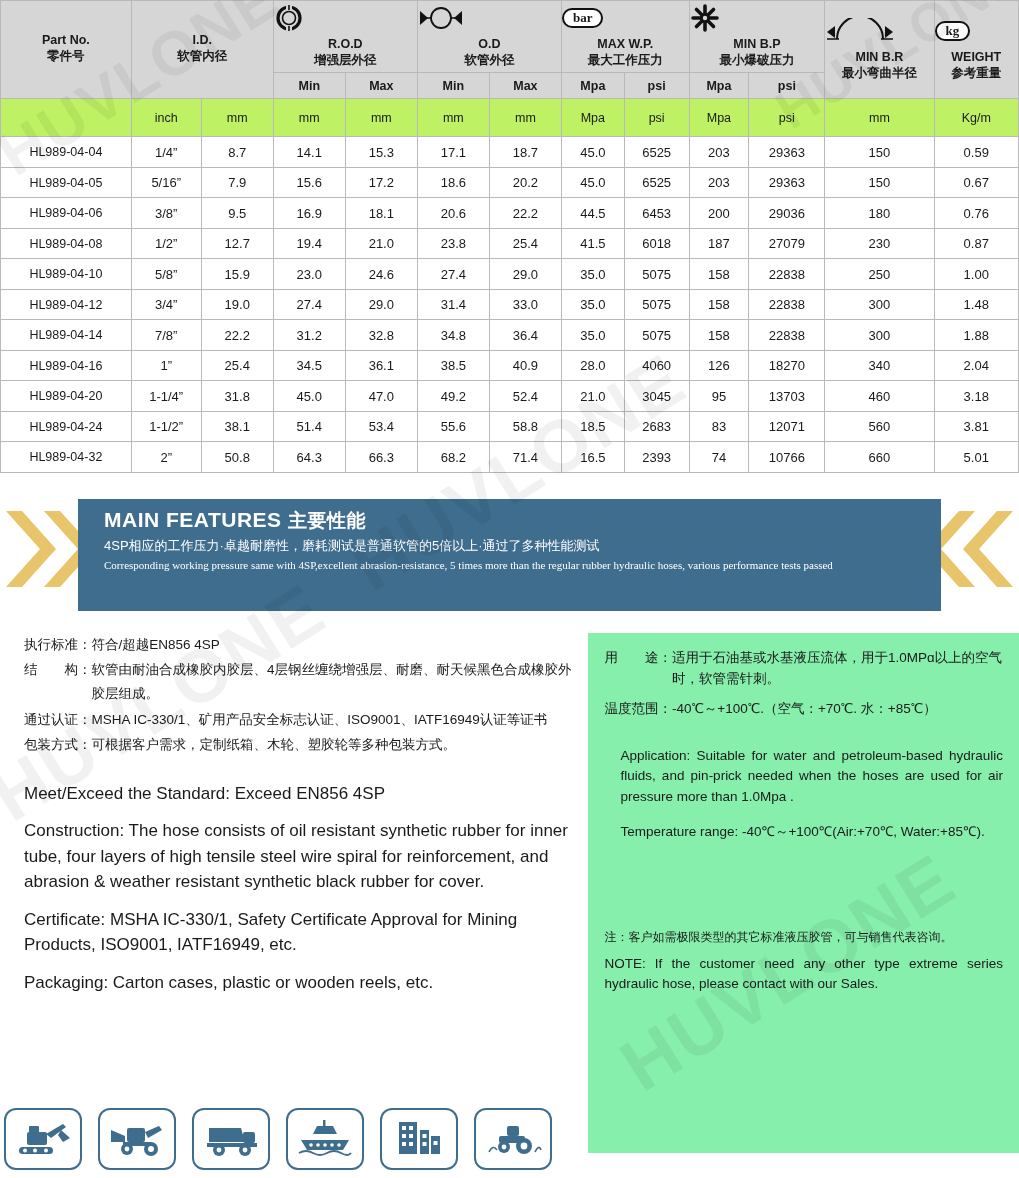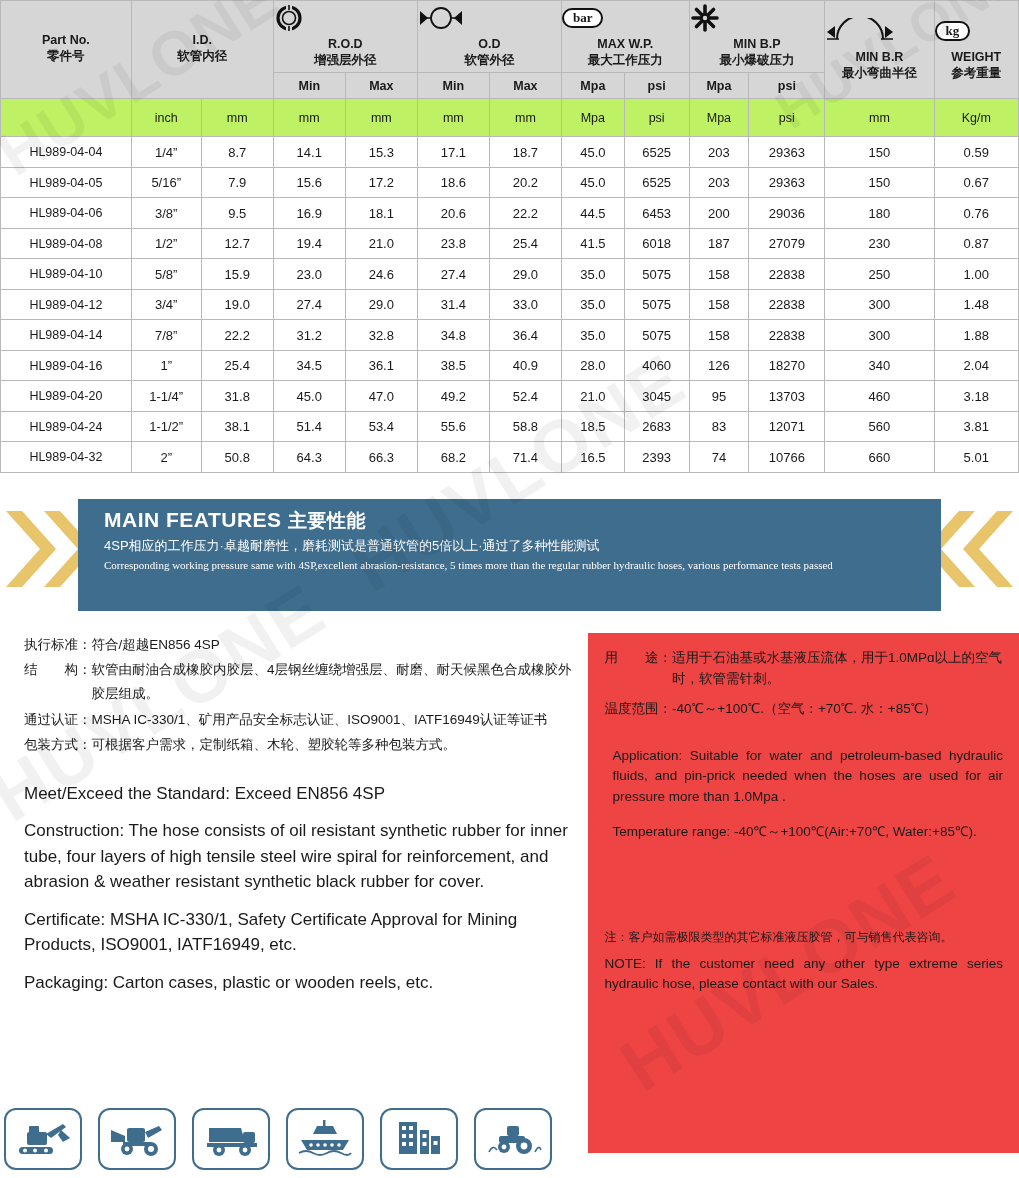--- a/index.html
+++ b/index.html
@@ -137,36 +137,36 @@
     display:flex;
     align-items:flex-start;
   }
   .col-left {
     width: 580px;
     padding: 0 12px 0 4px;
     margin-left: 20px;
   }
   .col-right {
     width: 439px;
-    background:#ef4444;
+    background:#86efac;
     min-height: 520px;
     padding: 14px 16px 10px 16px;
   }
   .cn-block { font-size: 13.5px; line-height: 1.75; }
   .cn-row { display:flex; margin-bottom: 2px; }
   .cn-label { white-space:nowrap; }
   .cn-val { flex:1; }
   .en-block { font-size: 17px; line-height: 1.5; }
   .en-p { margin: 0 0 12px 0; }
   .gap-lg { height: 22px; }
 
   .r-row { display:flex; font-size:13.5px; line-height:1.6; margin-bottom:8px;}
   .r-label { white-space:nowrap; }
   .r-val { flex:1; }
-  .r-en { font-size:13.5px; line-height:1.55; margin:0 0 14px 8px; text-align:justify;}
+  .r-en { font-size:13.5px; line-height:1.55; margin:0 0 14px 16px; text-align:justify;}
   .r-note-cn { font-size:12px; line-height:1.7; margin:0 0 6px 0;}
   .r-note-en { font-size:13.5px; line-height:1.5; margin:0; text-align:justify;}
 
   
   .industries {
     position:absolute;
     left: 4px;
     bottom: 8px;
     display:flex;
     gap: 16px;

